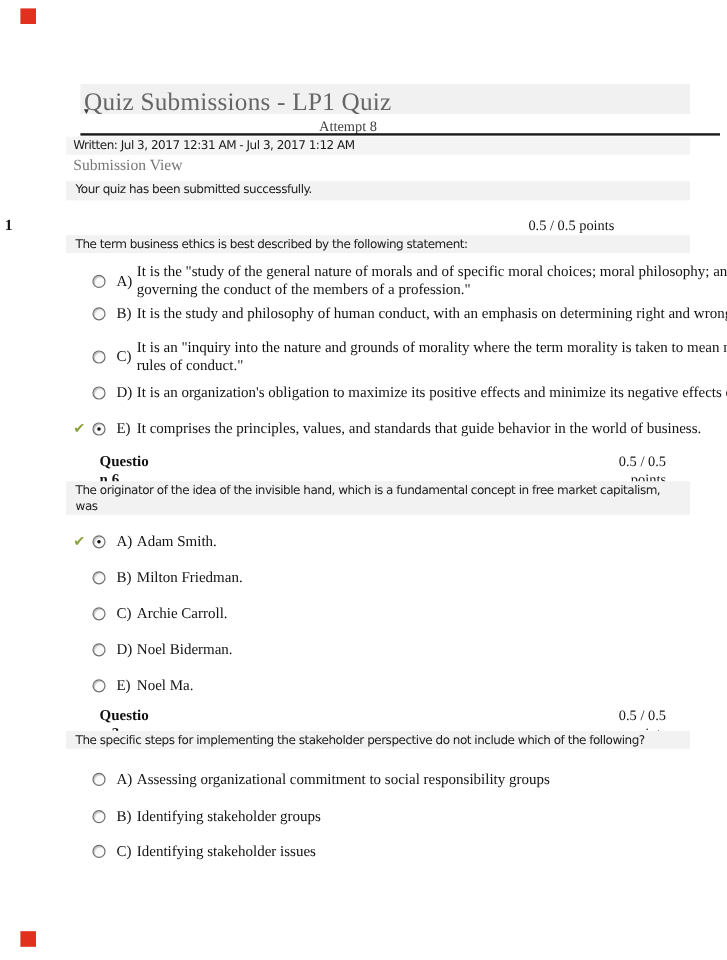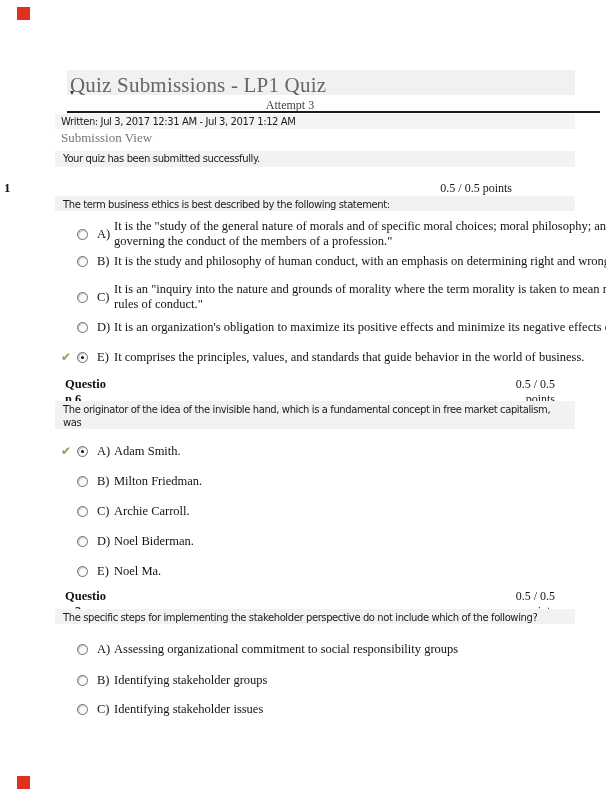--- a/index.html
+++ b/index.html
@@ -23,21 +23,21 @@
   .subview{position:absolute;left:61px;top:130px;font-size:13px;color:#767676;}
   .status-band{position:absolute;left:55px;top:151px;width:520px;height:16px;background:#f2f2f2;}
   .status{position:absolute;left:63px;top:153px;font-size:10px;letter-spacing:-.4px;}
 
   .margin-num{position:absolute;left:4px;top:180px;font-size:13px;font-weight:bold;color:#111;}
   .q1-points{position:absolute;left:0;top:181px;width:512px;text-align:right;font-size:12px;color:#141414;}
 
   .qband{position:absolute;left:55px;width:520px;background:#f2f2f2;}
   .qtext{position:absolute;left:63px;font-size:10px;letter-spacing:-.4px;line-height:13px;}
 
-  .qhdr{position:absolute;left:65px;font-size:12.5px;font-weight:bold;line-height:15px;color:#111;}
+  .qhdr{position:absolute;left:83px;font-size:12.5px;font-weight:bold;line-height:15px;color:#111;}
   .qpts{position:absolute;left:475px;width:80px;text-align:right;font-size:12px;line-height:15px;color:#141414;}
 
   .opt{position:absolute;left:55px;padding-left:6px;display:flex;align-items:center;
        font-size:12.5px;color:#121212;cursor:default;}
   .slot{width:16px;flex:none;height:13px;}
   .check{width:16px;flex:none;color:#8aa23e;font-size:12px;line-height:13px;}
   .radio{width:9px;height:9px;flex:none;margin-right:9px;border:1px solid #6e6e6e;border-radius:50%;
          background:#fbfbfb;box-shadow:inset 1px 1px 1px rgba(0,0,0,.22);
          display:flex;align-items:center;justify-content:center;}
   .radio .dot{width:3px;height:3px;border-radius:50%;background:#111;display:none;}
@@ -51,21 +51,21 @@
 
 <div class="page">
 
   <div class="red-sq" style="top:7px"></div>
   <div class="red-sq" style="top:776px"></div>
 
   <div class="title-band"></div>
   <div class="page-title">Quiz Submissions - LP1 Quiz</div>
   <div class="caret">▾</div>
 
-  <div class="attempt">Attempt 3</div>
+  <div class="attempt">Attempt 8</div>
   <div class="rule"></div>
 
   <div class="written-band"></div>
   <div class="written sans">Written: Jul 3, 2017 12:31 AM - Jul 3, 2017 1:12 AM</div>
   <div class="subview">Submission View</div>
   <div class="status-band"></div>
   <div class="status sans">Your quiz has been submitted successfully.</div>
 
   <div class="margin-num">1</div>
   <div class="q1-points">0.5 / 0.5 points</div>

